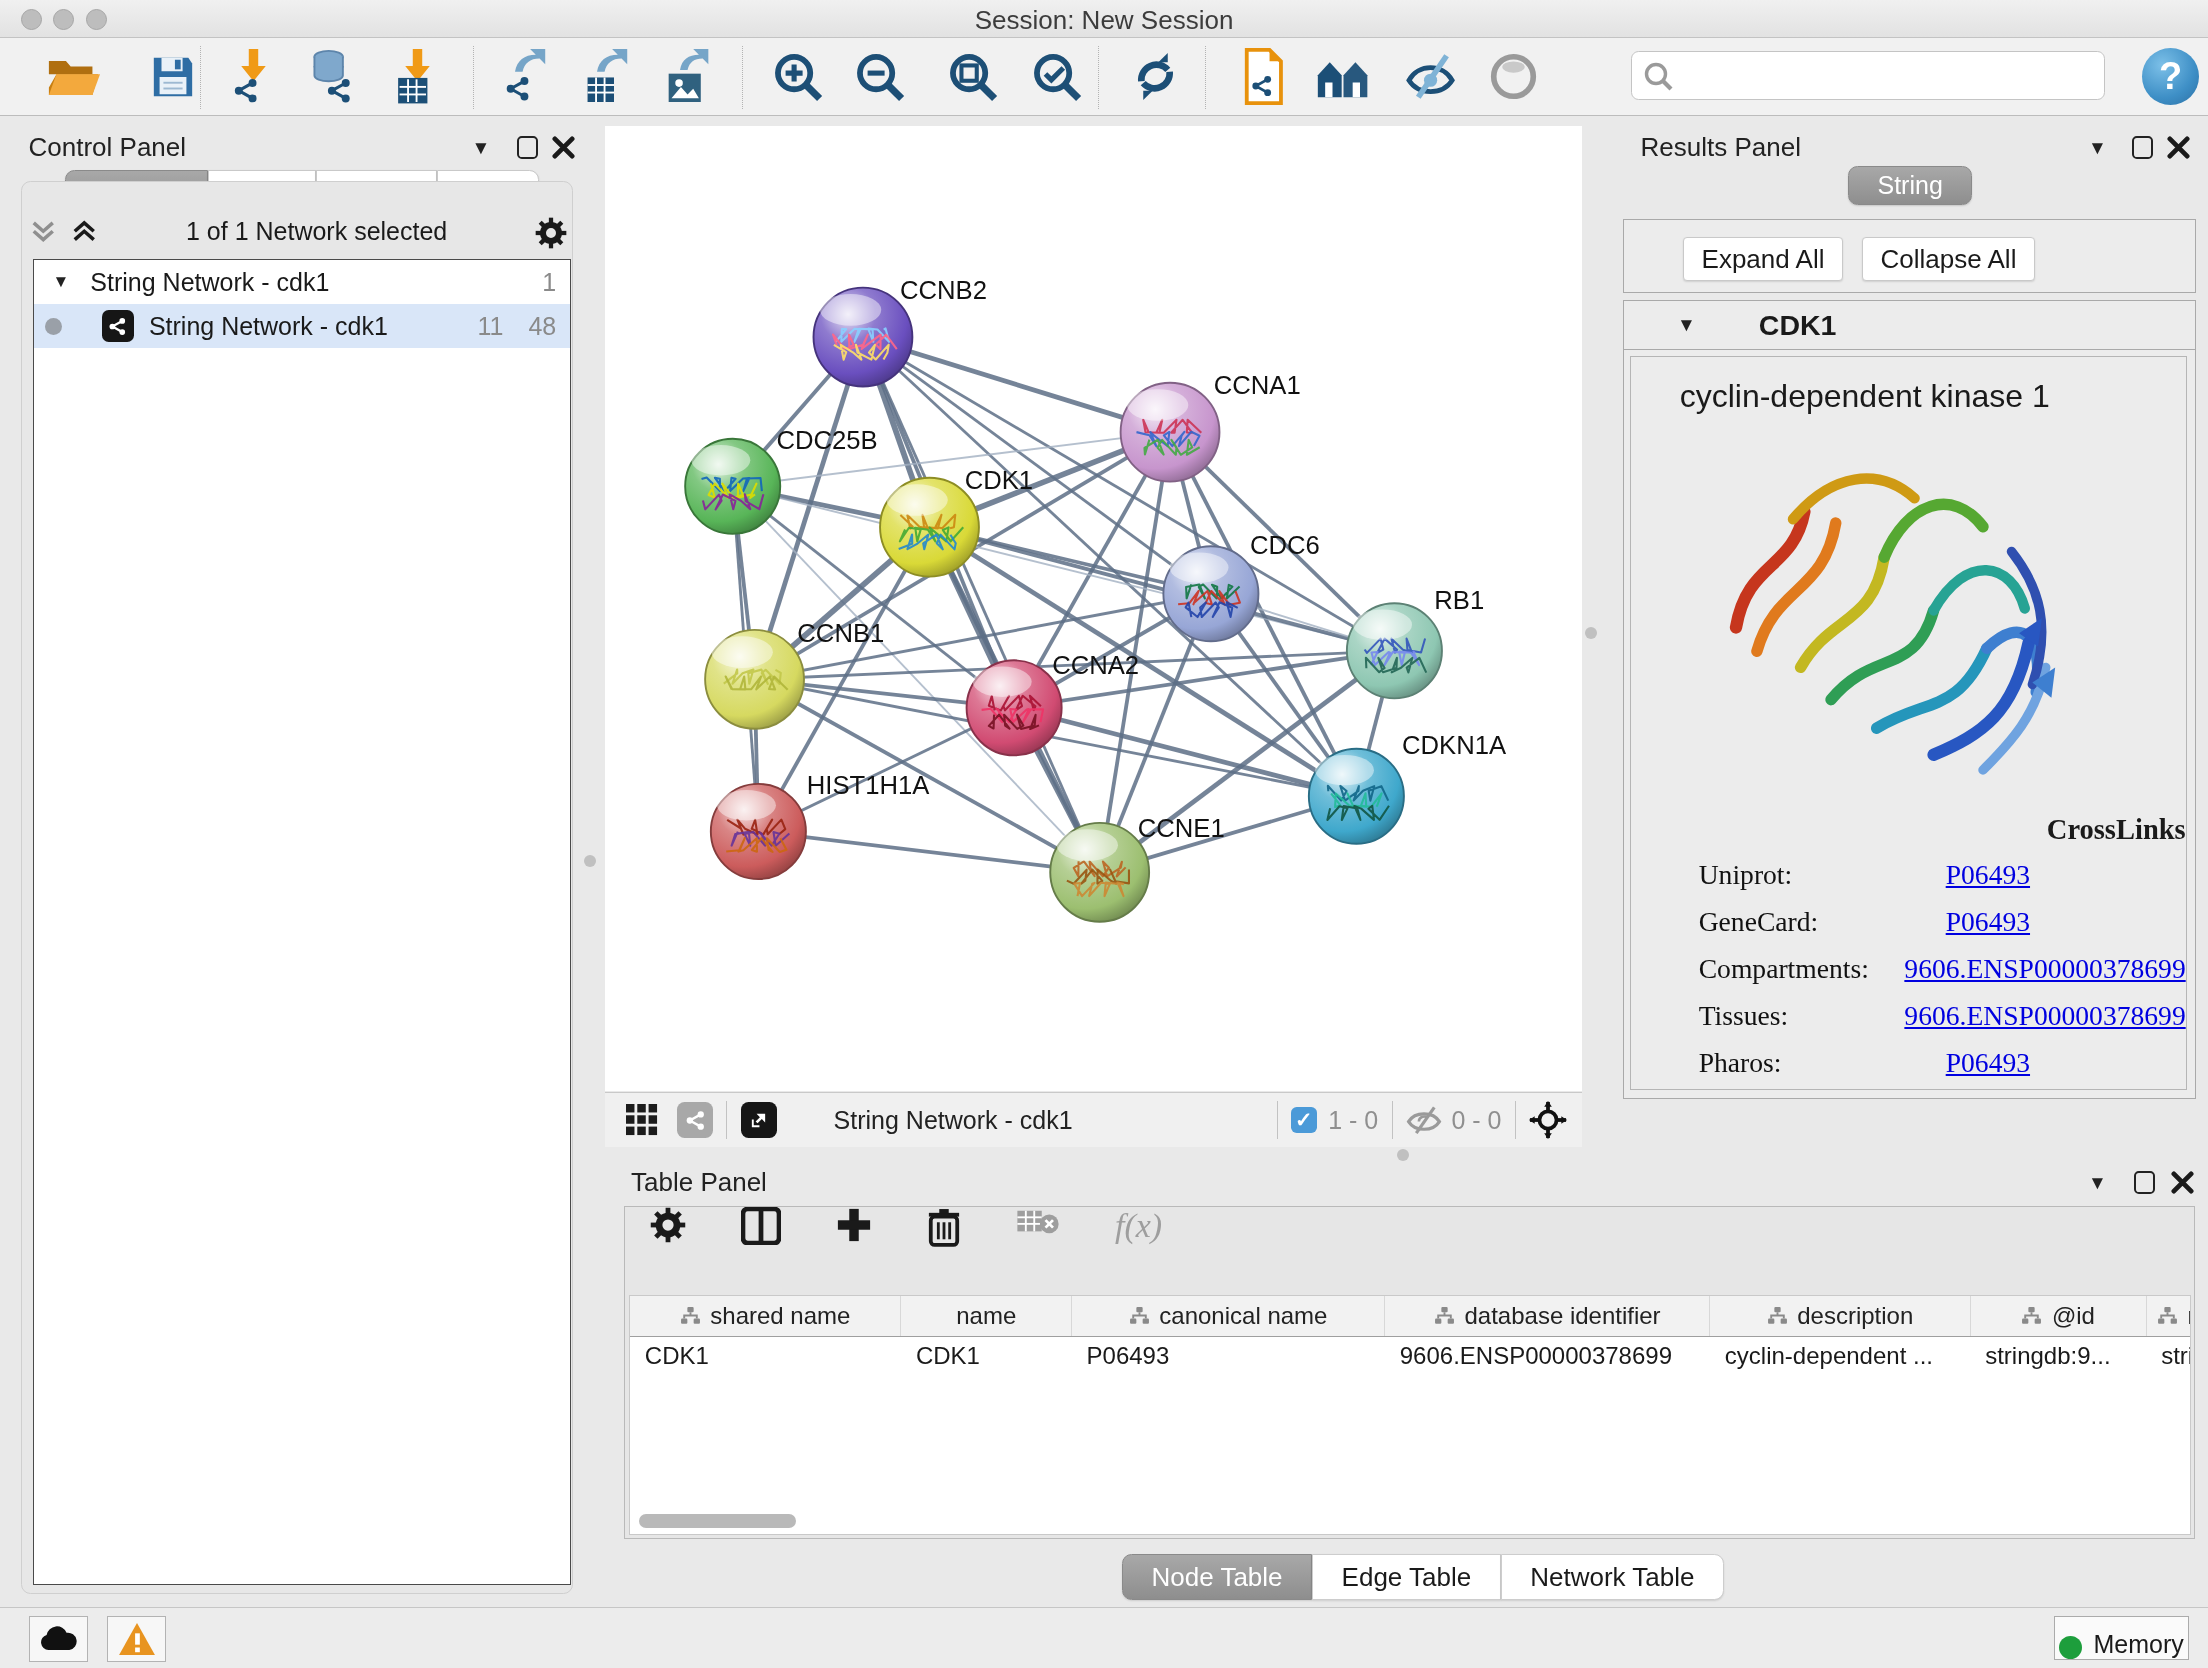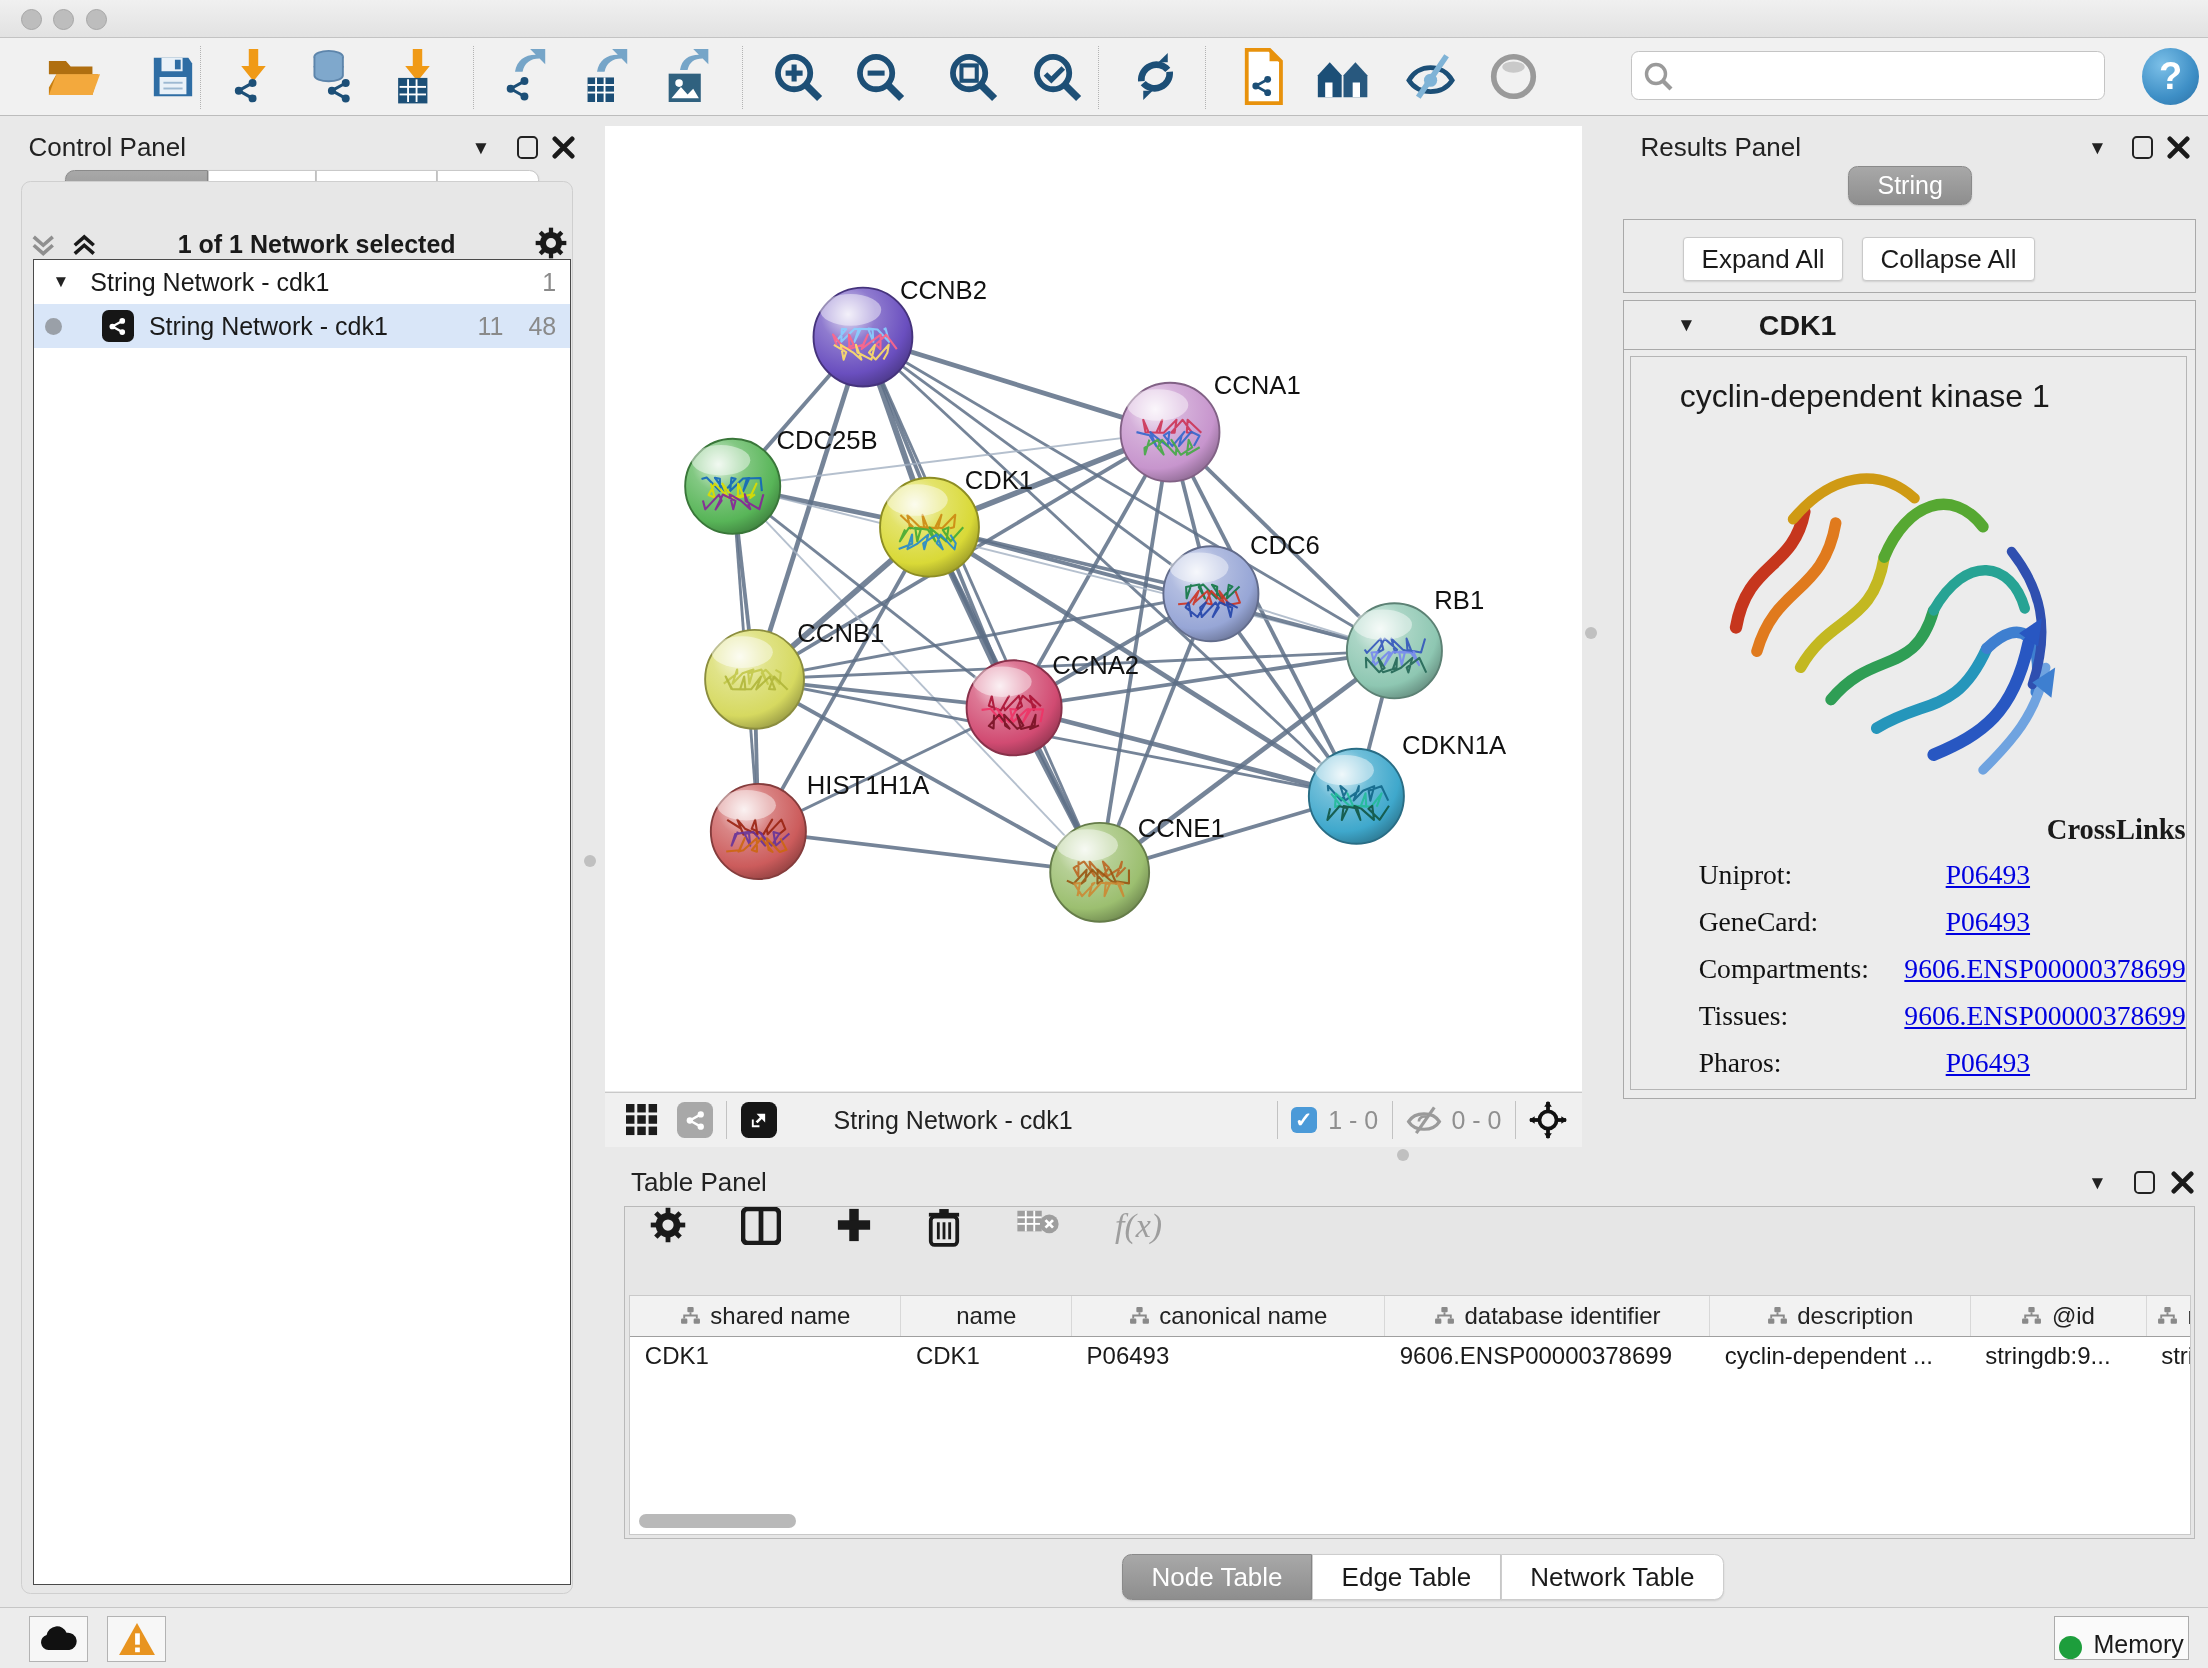--- a/index.html
+++ b/index.html
@@ -24,21 +24,21 @@
   .panel-title { font-size:26px; color:#222; }
   .pti { display:inline-flex; align-items:center; justify-content:center; width:32px; height:32px; }
   .float-ico { width:21px; height:23px; border:2.9px solid #222; border-radius:4.8px; }
   .tri { font-size:19px; color:#222; }
 
   .tabbtn { display:inline-block; border:1px solid #c9c9c9; background:#fff; color:#111; font-size:25px; padding:5.7px 25px; box-shadow:0 1px 1.9px rgba(0,0,0,.15); }
   .tabbtn.sel { background:linear-gradient(#a8a8a8,#8e8e8e); color:#fff; border-color:#8a8a8a; }
 
   
   .ctl-box { left:21px; top:181px; width:544px; height:1410px; background:#e7e7e7; border:1px solid #cfcfcf; border-radius:9.5px; }
-  .ctl-selbar { left:28.5px; top:217px; width:529px; height:42px; display:flex; align-items:flex-end;font-weight:bold; }
+  .ctl-selbar { left:28.5px; top:217px; width:529px; height:42px; display:flex; align-items:flex-start; }
   .ctl-list { left:32px; top:259px; width:525px; height:1318px; background:#fff; border:1.9px solid #4a4a4a; }
   .tree-row { height:44px; display:flex; align-items:center; font-size:25px; }
   .tree-row.sel { background:#d9e6f8; }
   .dim { color:#8a8a8a; }
   .share-badge { width:32px; height:32px; background:#161616; border-radius:6.7px; color:#fff; display:inline-flex; align-items:center; justify-content:center; }
 
   
   .net-canvas { left:605px; top:126px; width:977px; height:965px; background:#fff; }
   .net-footer { left:605px; top:1092px; width:977px; height:55px; background:#f0f0f0; border-top:1px solid #c9c9c9; display:flex; align-items:center; }
   .nf-sep { width:0; height:38px; border-left:1px solid #c2c2c2; margin:0 13.3px; }
@@ -111,20 +111,21 @@
       <circle cx="13" cy="13" r="9.5" fill="none" stroke="currentColor" stroke-width="3.4"></circle>
       <line x1="20" y1="20" x2="28" y2="28" stroke="currentColor" stroke-width="4.2"></line>
     </symbol>
   </defs>
 </svg>
 
 <div class="abs titlebar">
   <div class="abs tl" style="left:21px"></div>
   <div class="abs tl" style="left:53px"></div>
   <div class="abs tl" style="left:86px"></div>
+  <div class="abs win-title">Session: New Session</div>
 </div>
 
 <div class="abs toolbar">
   <div class="abs tbi" style="left:46px">
     <svg width="53" height="44" viewBox="0 0 56 46">
         <path d="M2 6h18l5 6h23v8H2z" fill="#b06f10"></path>
         <path d="M2 6v36h46l6-22H10L2 34z" fill="#c87f12"></path>
         <path d="M10 20h46l-8 22H2z" fill="#f3a93d"></path>
       </svg>
   </div>

